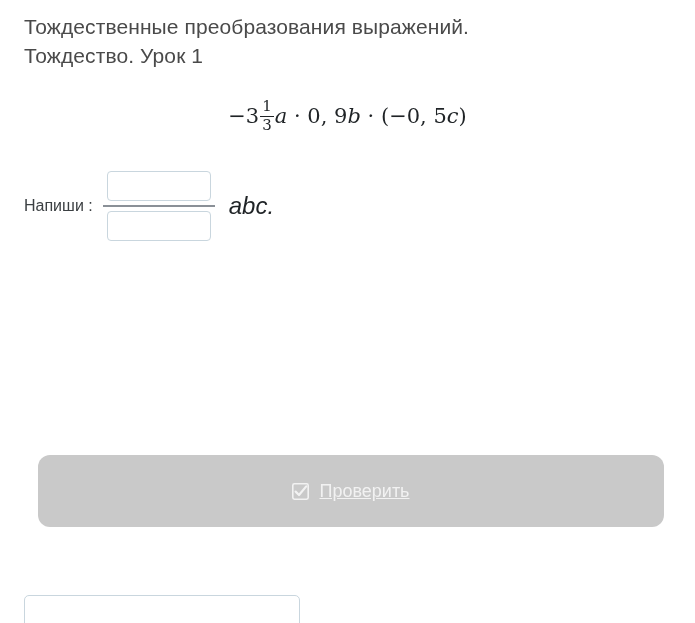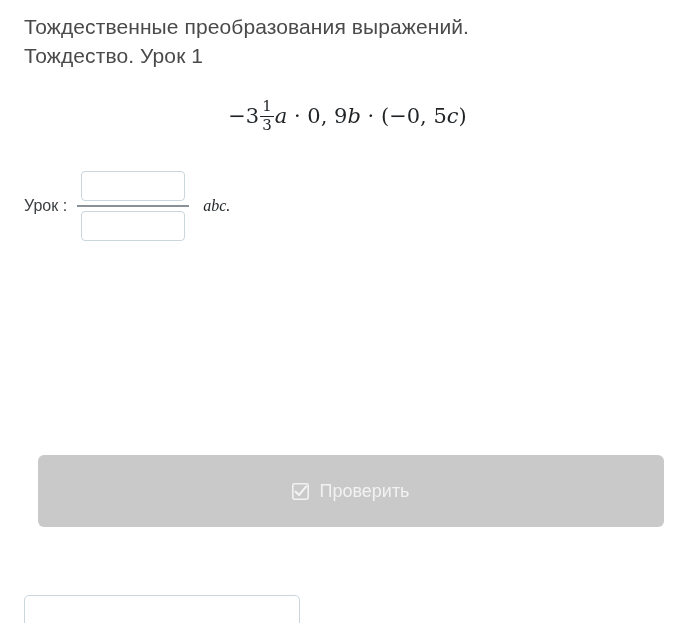--- a/index.html
+++ b/index.html
@@ -106,43 +106,44 @@
     color: #3c4043;
     padding: 0 6px;
   }
   .answer-bar {
     width: 112px;
     height: 2px;
     background: #8a9097;
     margin: 4px 0;
   }
   .answer-vars {
-    font-family: Liberation Serif, serif;
+    font-family: Liberation Sans, sans-serif;
     font-style: italic;
-    font-size: 16px;
+    font-size: 24px;
     color: #1f2326;
     margin-left: 14px;
   }
   .check-button {
     position: absolute;
     left: 38px;
     top: 455px;
     width: 626px;
     height: 72px;
     background: #c9c9c9;
     border: none;
-    border-radius: 6px;
+    border-radius: 12px;
     color: #f2f2f2;
     font-size: 18px;
     font-family: "Liberation Sans", sans-serif;
     display: flex;
     align-items: center;
     justify-content: center;
     gap: 10px;
     cursor: default;
+    text-decoration: underline;
   }
   .check-icon {
     display: inline-block;
     width: 17px;
     height: 17px;
     position: relative;
   }
   .check-icon svg { display: block; }
   .bottom-field {
     position: absolute;
@@ -162,21 +163,21 @@
 <div class="page">
 
   <h1 class="lesson-title">Тождественные преобразования выражений. Тождество. Урок 1</h1>
 
 
   <div class="formula-row">
     <span class="math-up">−</span><span class="mixed"><span class="math-up">3</span><span class="frac"><span class="num">1</span><span class="den">3</span></span></span><span class="math">a</span>&nbsp;<span class="math-up">·</span>&nbsp;<span class="math-up">0, 9</span><span class="math">b</span>&nbsp;<span class="math-up">·</span>&nbsp;<span class="math-up">(</span><span class="math-up">−0, 5</span><span class="math">c</span><span class="math-up">)</span>
   </div>
 
   <div class="answer-row">
-    <span class="answer-label">Урок :</span>
+    <span class="answer-label">Напиши :</span>
     <span class="answer-frac">
       <input class="answer-input" type="text" placeholder="" style="">
       <span class="answer-bar"></span>
       <input class="answer-input" type="text" placeholder="" style="">
     </span>
     <span class="answer-vars">abc.</span>
   </div>
 
   <button class="check-button">
     <span class="check-icon">

